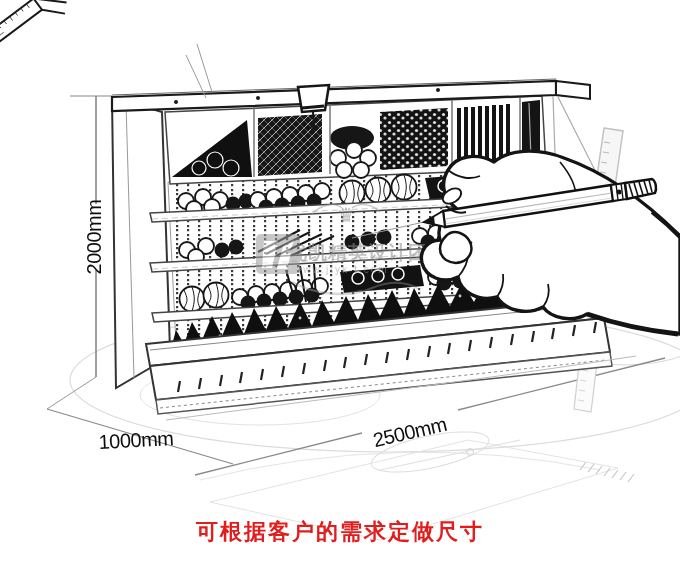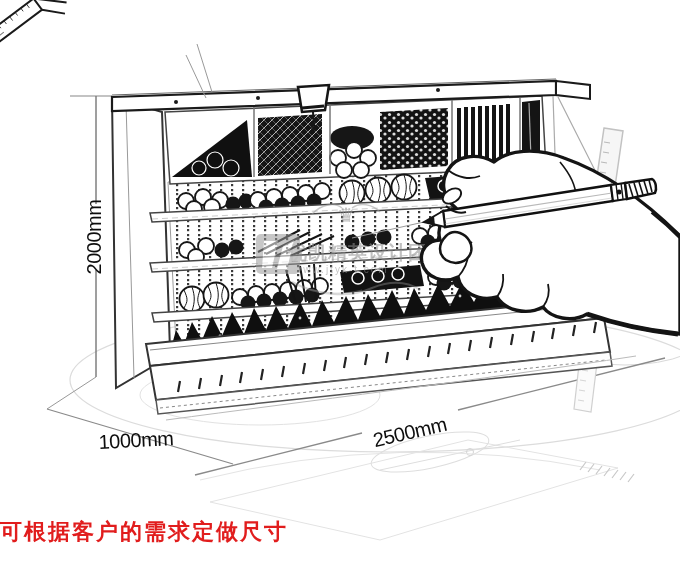--- a/index.html
+++ b/index.html
@@ -2,21 +2,21 @@
 <html><head>
 <meta charset="utf-8">
 <style>
   html,body{margin:0;padding:0;background:#fff;}
   .stage{
     position:relative;width:680px;height:578px;background:#ffffff;overflow:hidden;
     font-family:"Liberation Sans", sans-serif;
   }
   .stage svg{position:absolute;left:0;top:0;}
   .caption{
-    position:absolute;left:0;top:517px;width:680px;
+    position:absolute;left:0;top:517px;width:680px;text-align:center;
     color:#e11d1d;font-size:22px;font-weight:bold;letter-spacing:2px;
     font-family:"Liberation Sans", sans-serif;
   }
   .dim-text{fill:#0d0d0d;font-size:20px;font-family:"Liberation Sans",sans-serif;letter-spacing:-0.5px;}
   .wm-title{fill:#8d8d8d;font-size:19px;font-weight:bold;letter-spacing:1px;}
   .wm-sub{fill:#9a9a9a;font-size:10px;letter-spacing:2px;}
   .wm-crown{fill:#8e8e8e;font-size:20px;}
 </style>
 </head>
 <body>

